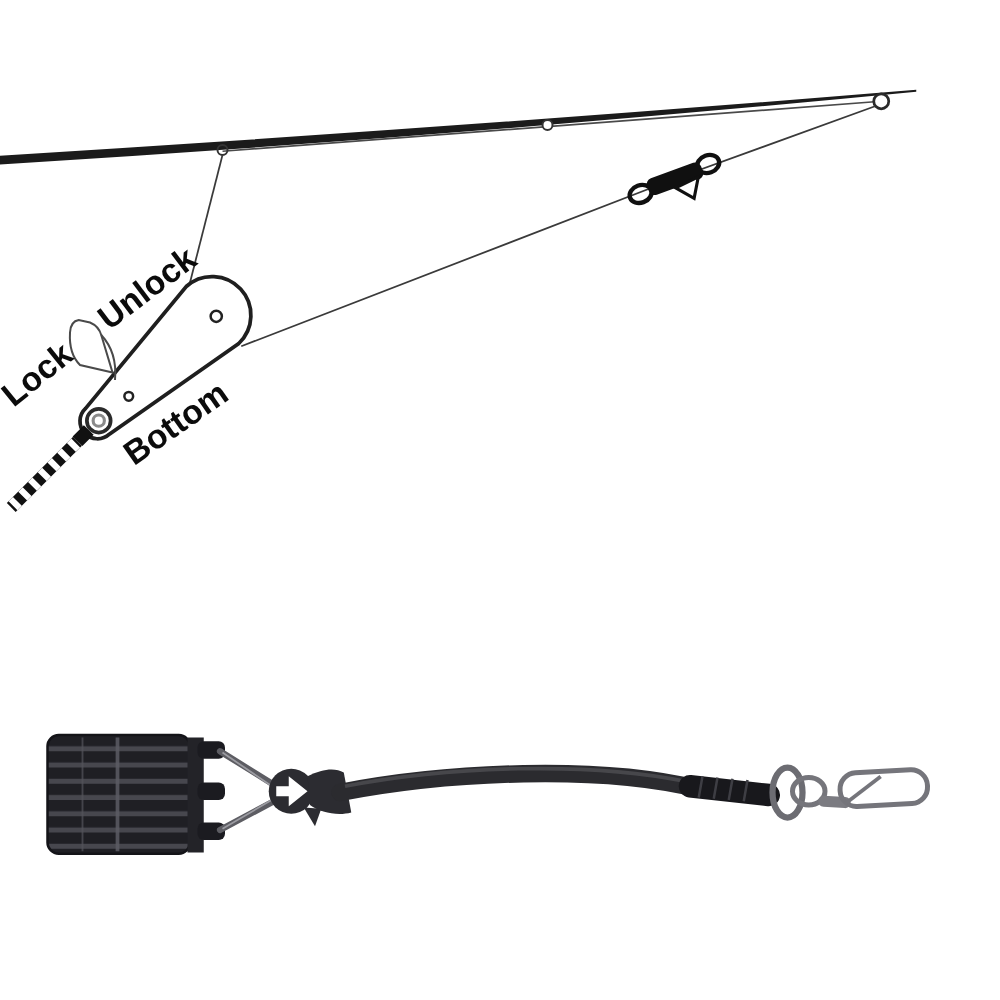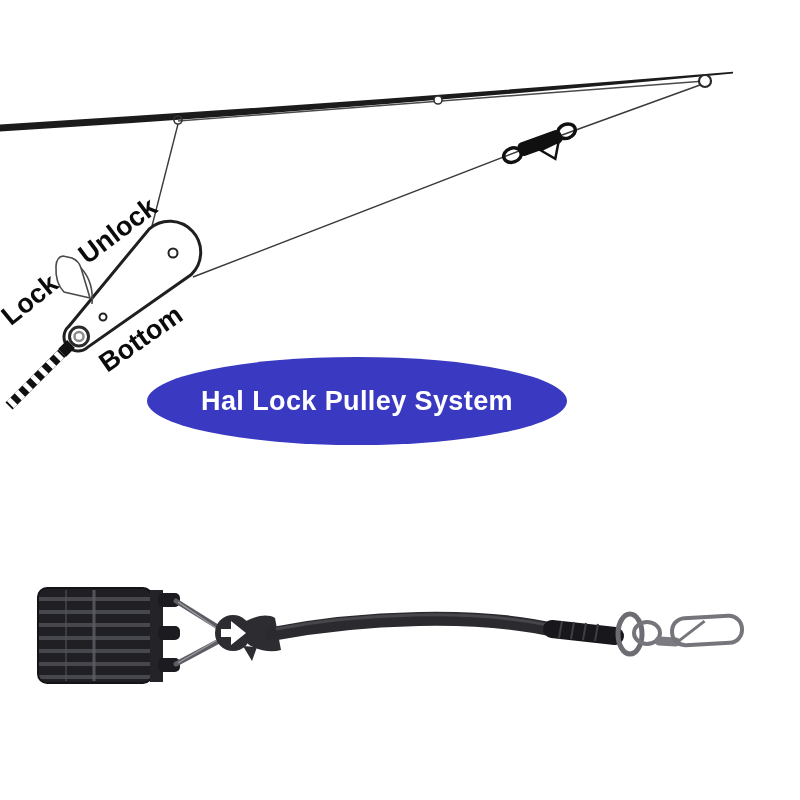--- a/index.html
+++ b/index.html
@@ -102,17 +102,14 @@
         <rect x="672" y="617" width="70" height="27" rx="13" fill="none" stroke="#75757b" stroke-width="4"></rect>
         <path d="M676,641 L705,621" stroke="#75757b" stroke-width="3" fill="none"></path>
       </g>
     </g>
   </svg>
 
   <div class="diag-label lock">Lock</div>
   <div class="diag-label unlock">Unlock</div>
   <div class="diag-label bottom">Bottom</div>
 
-  <div class="badge" style="background-color: rgb(58, 57, 194);">
-    <span class="badge-text" style="color: rgb(255, 255, 255);">Hal Lock Pulley System</span>
-  </div>
 
 </div>
 
 </body></html>

